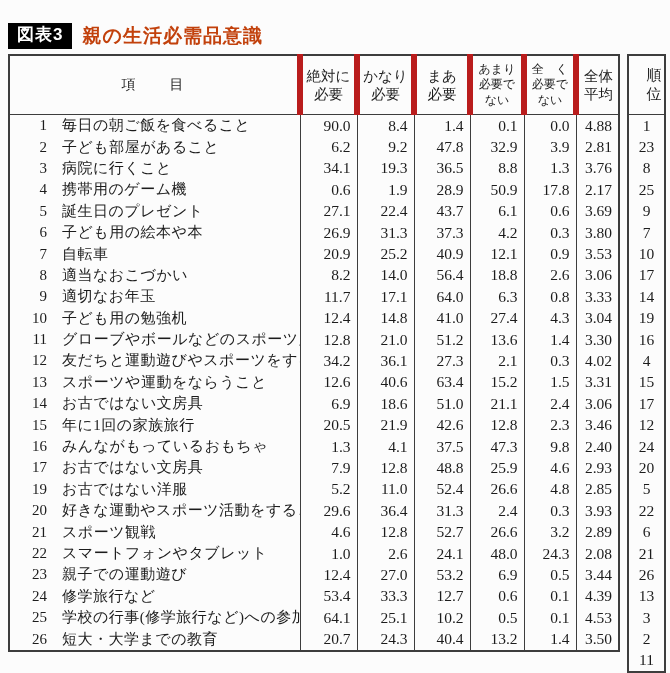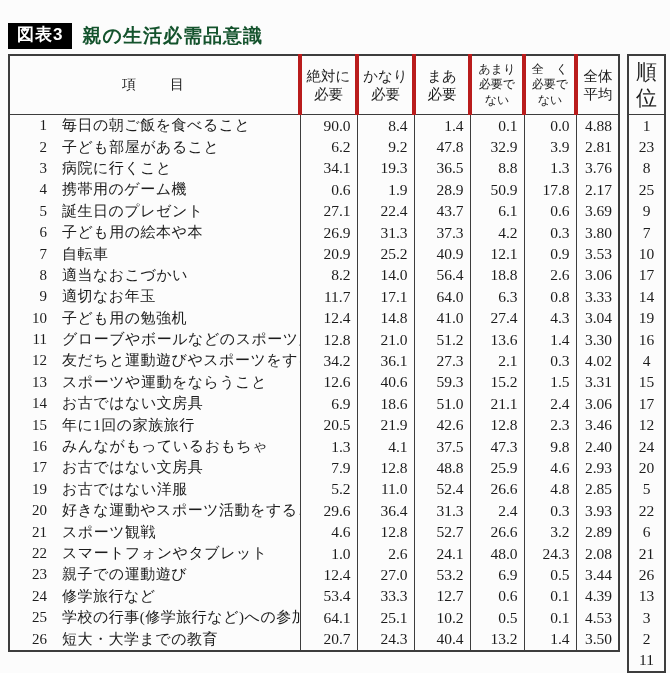--- a/index.html
+++ b/index.html
@@ -20,45 +20,45 @@
   .badge {
     background: #000; color: #fff;
     font-weight: bold; font-size: 17px;
     padding: 2px 9px 3px 9px;
     letter-spacing: 1px;
     line-height: 1.2;
   }
   .title {
     font-weight: bold; font-size: 19px;
     margin-left: 10px; letter-spacing: 1px;
-    color: #14532d;
+    color: #c2410c;
   }
 
   .tables { display: flex; align-items: flex-start; margin: 4px 0 0 8px; }
 
   table { border-collapse: collapse; table-layout: fixed; }
 
   .main-table { width: 610px; border: 2px solid #3d3d3d; }
   .rank-table { width: 39px; border: 2px solid #3d3d3d; margin-left: 7px; }
 
   th {
     height: 58px;
     font-weight: normal;
     vertical-align: middle;
     text-align: center;
     white-space: pre-line;
     border-bottom: 1px solid #3d3d3d;
     padding: 0;
     line-height: 1.25;
   }
-  .main-table th { border-left: 4px solid #b91c1c; font-size: 15px; }
+  .main-table th { border-left: 6px solid #b91c1c; font-size: 15px; }
   .main-table th:first-child { border-left: none; font-size: 14px; letter-spacing: 2px; }
   th.small-h { font-size: 12px; line-height: 1.3; }
   th.mid-h { font-size: 14.5px; }
-  .rank-table th { font-size: 21px; }
+  .rank-table th { font-size: 15px; padding-left: 15px; }
 
   td { padding: 0; height: 21.4px; vertical-align: middle; }
   .main-table td { border-left: 1px solid #3d3d3d; }
   .main-table td:first-child { border-left: none; }
 
   .item-cell { font-size: 15px; white-space: nowrap; overflow: hidden; }
   .item-flex { display: flex; align-items: baseline; }
   .row-no {
     display: inline-block; width: 37px;
     text-align: right; flex: 0 0 37px;
@@ -281,21 +281,21 @@
           </tr>
           <tr>
             <td class="item-cell">
               <div class="item-flex">
                 <span class="row-no">13</span>
                 <span class="row-item">スポーツや運動をならうこと</span>
               </div>
             </td>
             <td class="num-cell">12.6</td>
             <td class="num-cell">40.6</td>
-            <td class="num-cell">59.3</td>
+            <td class="num-cell">63.4</td>
             <td class="num-cell">15.2</td>
             <td class="num-cell">1.5</td>
             <td class="num-cell">3.31</td>
           </tr>
           <tr>
             <td class="item-cell">
               <div class="item-flex">
                 <span class="row-no">14</span>
                 <span class="row-item">お古ではない文房具</span>
               </div>

